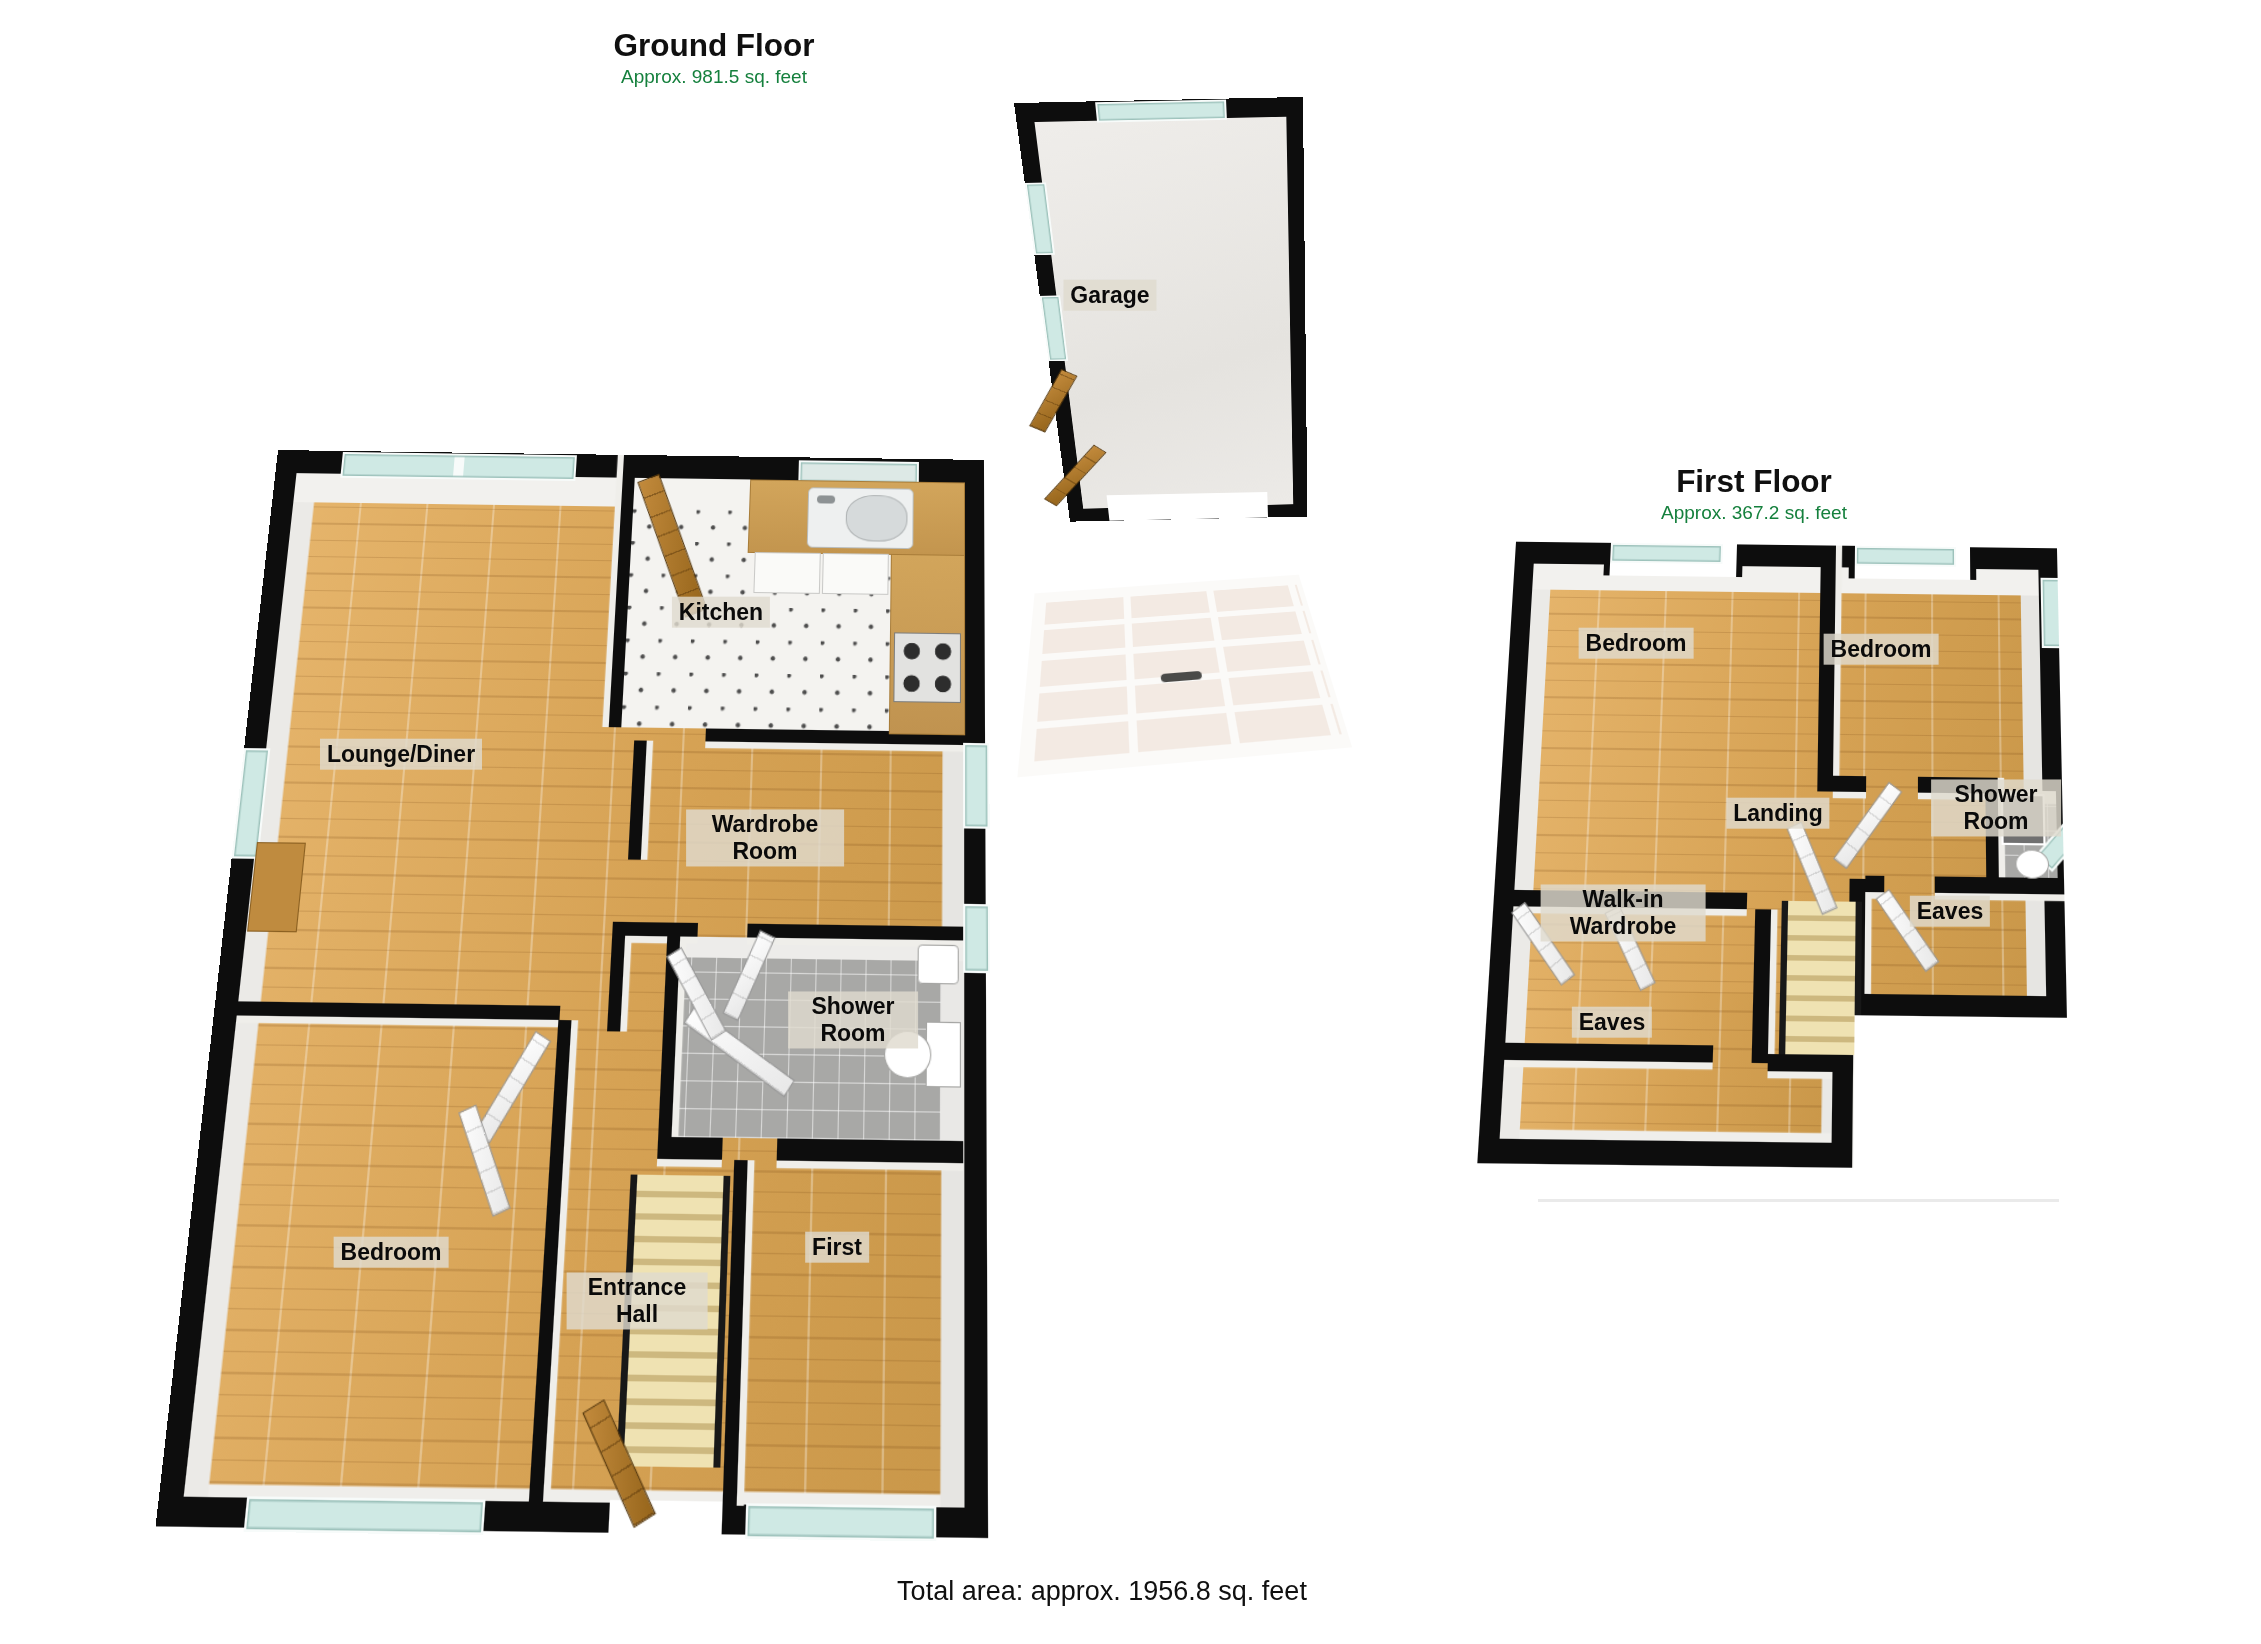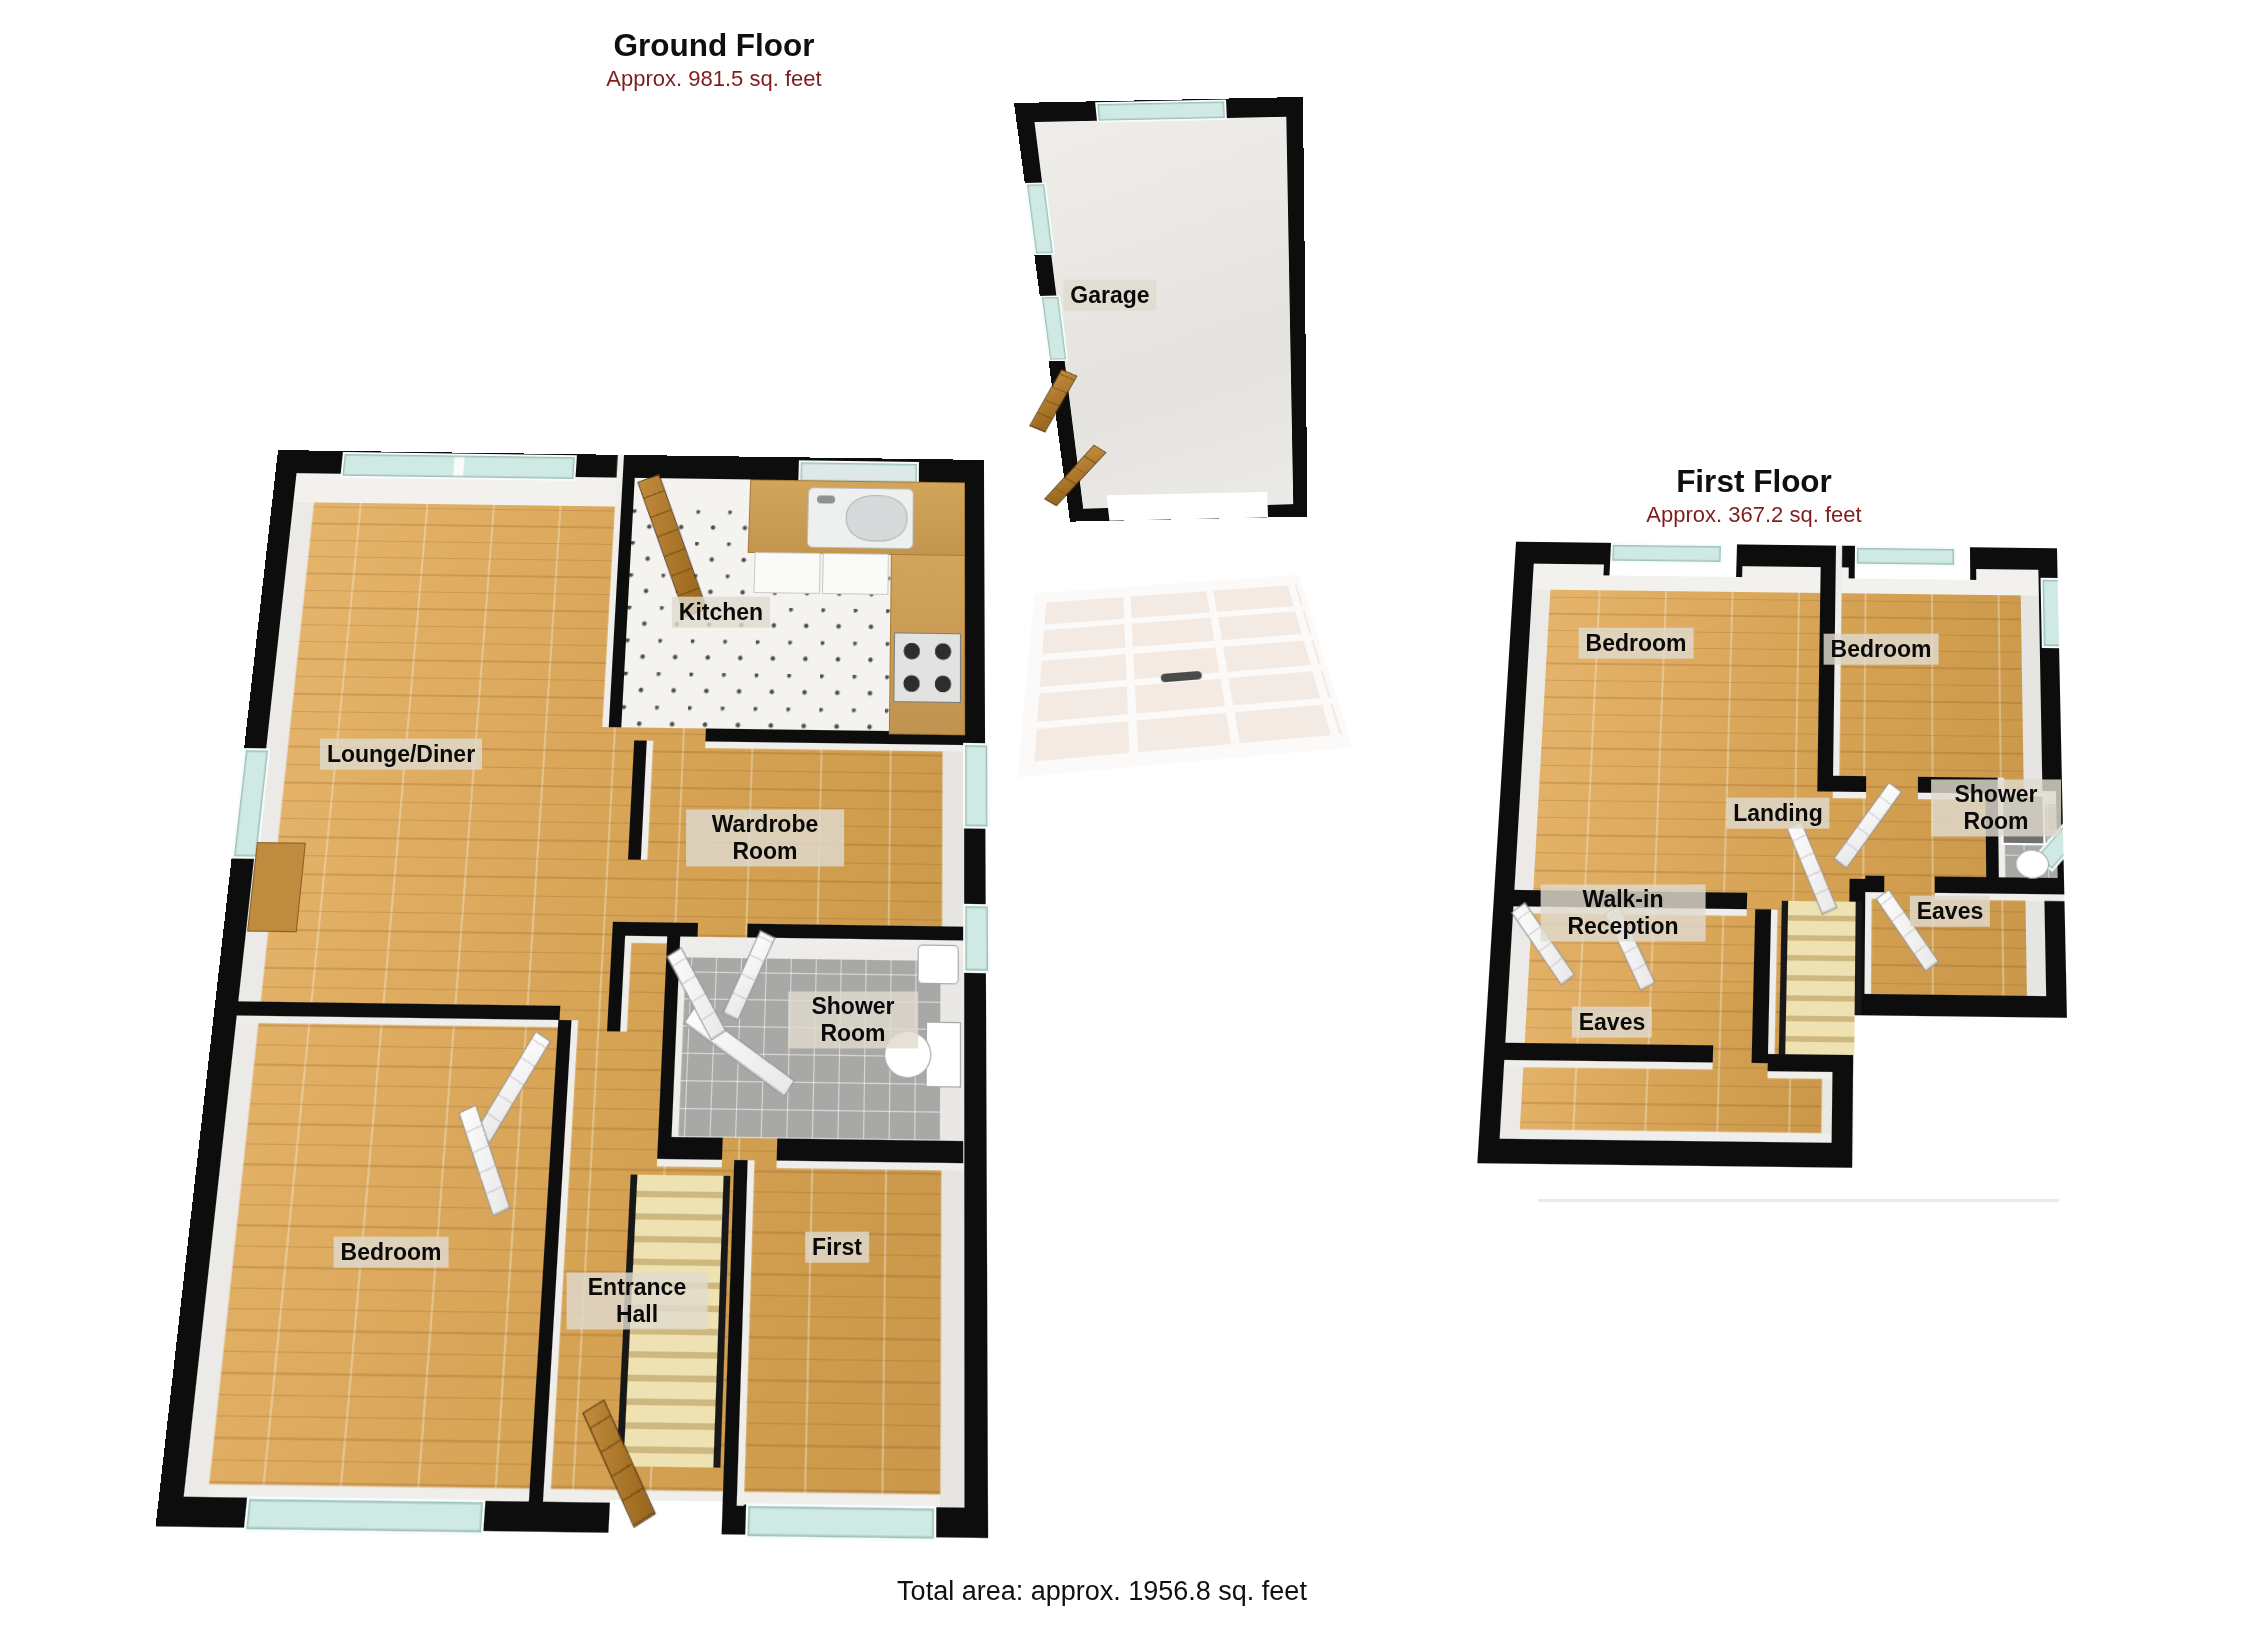--- a/index.html
+++ b/index.html
@@ -35,21 +35,21 @@
       repeating-linear-gradient(0deg, rgba(80,48,6,.45) 0 1.4px, rgba(0,0,0,0) 1.4px 20.6px),
       linear-gradient(115deg,#c28a3c,#96651b);border:1.4px solid #53350a}
   .fix{position:absolute}
 
   
   .lbl{position:absolute;transform:translate(-50%,-50%);background:rgba(223,218,206,.82);
        color:#0a0a0a;font-weight:700;font-size:23px;line-height:1.15;text-align:center;
        padding:2.1px 6.9px;white-space:nowrap;z-index:40}
   .lbl.w{white-space:normal}
   .ttl{position:absolute;transform:translateX(-50%);font-weight:700;font-size:31.5px;color:#101010;white-space:nowrap;z-index:40}
-  .sub{position:absolute;transform:translateX(-50%);font-size:22px;color:#7f1d1d;white-space:nowrap;z-index:40}
+  .sub{position:absolute;transform:translateX(-50%);font-size:19px;color:#15803d;white-space:nowrap;z-index:40}
   .tot{position:absolute;transform:translateX(-50%);font-size:27px;color:#101010;white-space:nowrap;z-index:40}
 
   
   #gf-wrap{position:absolute;left:278px;top:455px;width:706px;height:926px;
            perspective:1370px;perspective-origin:85% -8%}
   #gf-plan{position:absolute;inset:0;background:#0d0d0d;transform-origin:50% 0;
            transform:rotateZ(0.8deg) rotateX(13deg)}
   #ff-wrap{position:absolute;left:1516px;top:545px;width:541px;height:577px;
            perspective:1370px;perspective-origin:60% -6%}
   #ff-plan{position:absolute;inset:0;background:#0d0d0d;transform-origin:50% 0;
@@ -205,18 +205,18 @@
 <div class="lbl w" style="left:765px;top:838px;width:144px">Wardrobe Room</div>
 <div class="lbl w" style="left:853px;top:1020px;width:116px">Shower Room</div>
 <div class="lbl" style="left:391px;top:1252px">Bedroom</div>
 <div class="lbl w" style="left:637px;top:1301px;width:127px">Entrance Hall</div>
 <div class="lbl" style="left:837px;top:1247px">First</div>
 
 <div class="lbl" style="left:1636px;top:643px">Bedroom</div>
 <div class="lbl" style="left:1881px;top:649px">Bedroom</div>
 <div class="lbl w" style="left:1996px;top:808px;width:116px">Shower Room</div>
 <div class="lbl" style="left:1778px;top:813px">Landing</div>
-<div class="lbl w" style="left:1623px;top:913px;width:151px">Walk-in Reception</div>
+<div class="lbl w" style="left:1623px;top:913px;width:151px">Walk-in Wardrobe</div>
 <div class="lbl" style="left:1950px;top:911px">Eaves</div>
 <div class="lbl" style="left:1612px;top:1022px">Eaves</div>
 
 <div class="tot" style="left:1102px;top:1576px">Total area: approx. 1956.8 sq. feet</div>
 
 
 </body></html>

